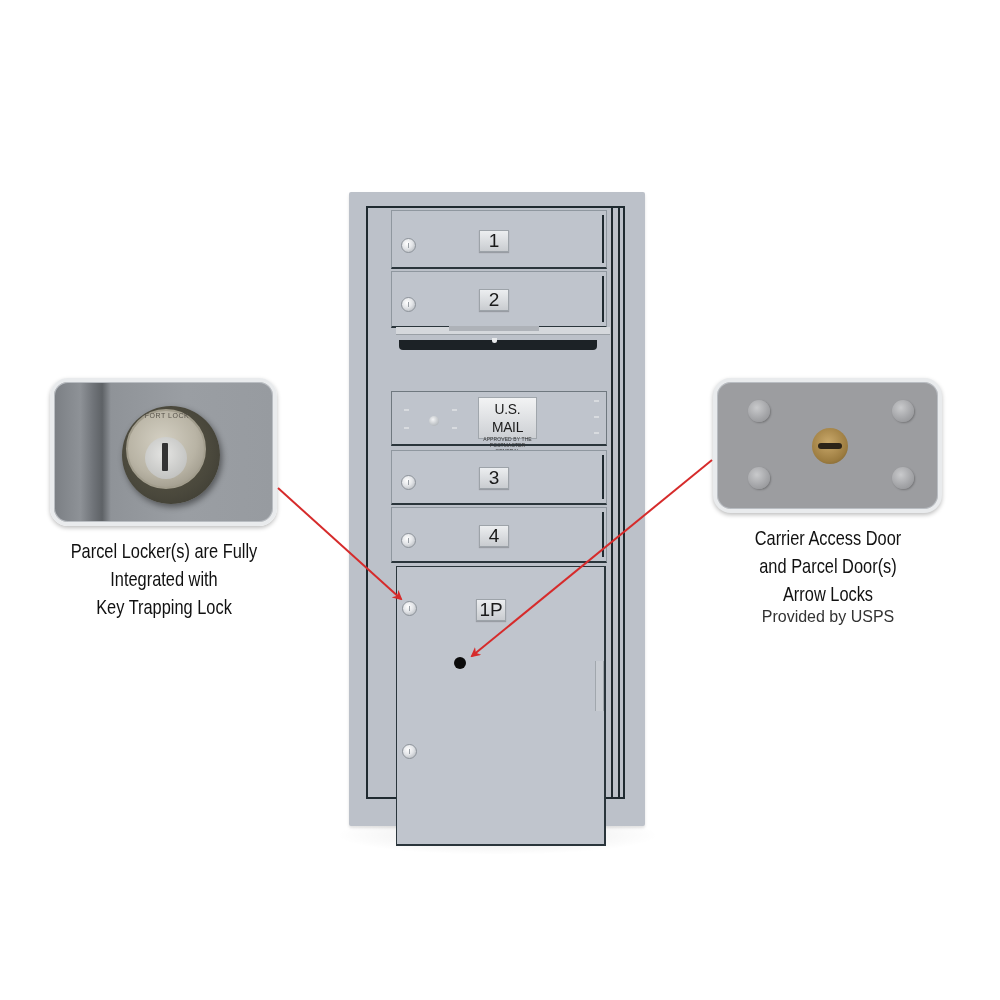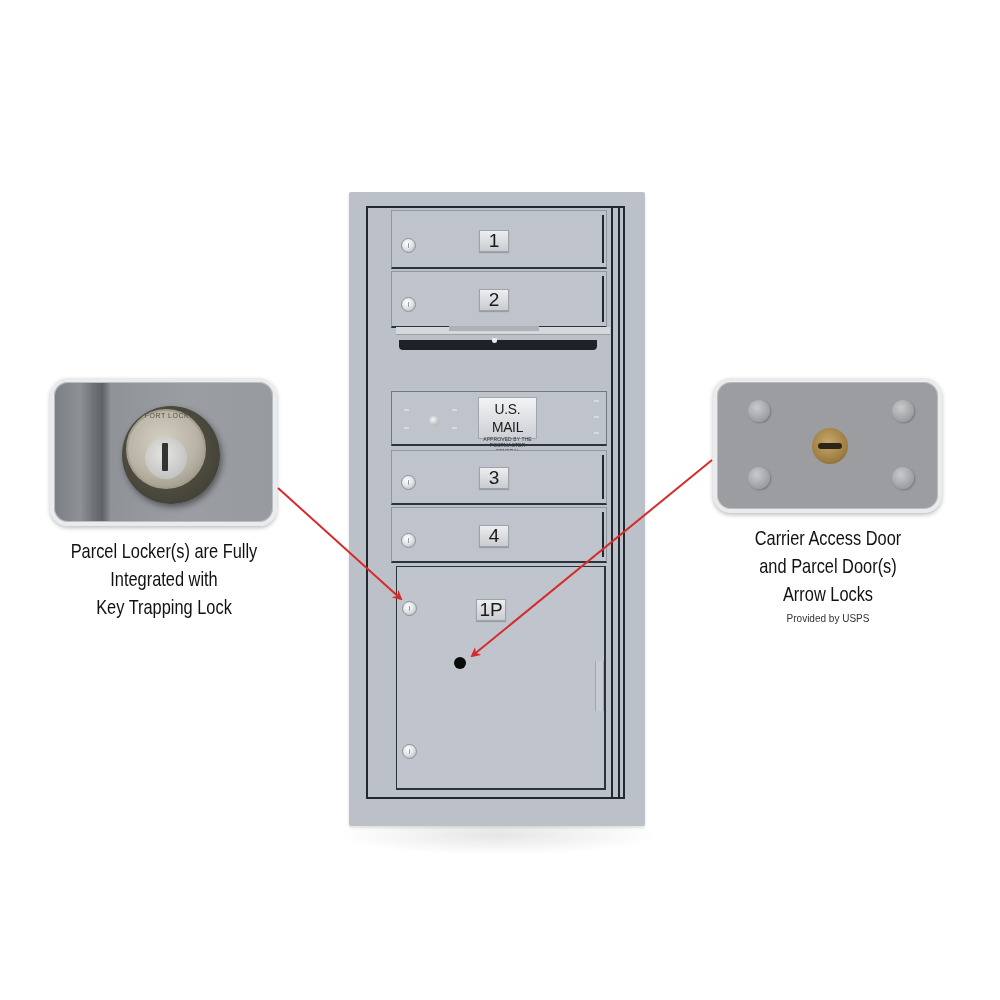--- a/index.html
+++ b/index.html
@@ -37,21 +37,21 @@
     border: 1px solid #6f787f; border-bottom: 2px solid #2a353b; box-sizing: border-box; }
   .usmail-plate { position: absolute; left: 86px; top: 5px; width: 59px; height: 42px;
     background: linear-gradient(180deg,#f2f3f4 0%,#cdd0d4 100%); border: 1px solid #a0a6ac; box-sizing: border-box; text-align: center; }
   .usmail-title { display: block; font-family: "Liberation Sans", sans-serif; font-size: 15px; line-height: 18px; margin-top: 2px;
     color: #1a1a1a; transform: scaleX(0.92); letter-spacing: -0.3px; }
   .usmail-sub { display: block; font-size: 5px; line-height: 6px; color: #333; letter-spacing: 0.1px; }
   .usmail-knob { position: absolute; left: 37px; top: 24px; width: 10px; height: 10px; border-radius: 50%;
     background: radial-gradient(circle at 40% 35%, #f4f5f6, #9ea4aa); }
   .tick { position: absolute; width: 5px; height: 2px; background: #d8dbdf; }
 
-  .parcel-door { left: 396px; top: 566px; width: 210px; height: 224px; background: #c0c5cd;
+  .parcel-door { left: 396px; top: 566px; width: 210px; height: 280px; background: #c0c5cd;
     border: 1px solid #2a353b; border-width: 1px 2px 2px 1px; box-sizing: border-box; }
   .arrow-lock { position: absolute; left: 57px; top: 90px; width: 12px; height: 12px; border-radius: 50%; background: #0b0b0b; }
   .hinge { position: absolute; left: 198px; top: 94px; width: 7px; height: 50px; background: #c8ccd2;
     border-left: 1px solid #a1a7ad; border-right: 1px solid #a1a7ad; }
 
   
   .thumb { box-sizing: border-box; border-radius: 18px; overflow: hidden;
     border: 4px solid #e9ebed; box-shadow: 0 2px 4px rgba(0,0,0,0.25), inset 0 0 0 1px #b9bdc2; }
   .thumb-left { left: 50px; top: 378px; width: 227px; height: 148px;
     background: linear-gradient(90deg, #7b7f84 0%, #8e9297 12%, #6f7378 18%, #5e6266 22%, #8f9398 26%, #9a9ea3 60%, #979ba0 100%); }
@@ -69,21 +69,21 @@
     background: radial-gradient(circle at 40% 35%, #c9cacc 0%, #a6a7aa 55%, #8c8d90 100%); box-shadow: 1px 1px 2px rgba(0,0,0,0.25); }
   .brass { position: absolute; left: 95px; top: 46px; width: 36px; height: 36px; border-radius: 50%;
     background: radial-gradient(circle at 45% 40%, #c9a86a 0%, #9c7c40 65%, #6e5729 100%); }
   .brass-keyway { position: absolute; left: 101px; top: 61px; width: 24px; height: 6px; background: #2c2418; border-radius: 3px; }
 
   
   .caption { text-align: center; color: #111; font-family: "Liberation Sans Narrow", "Liberation Sans", sans-serif;
     font-size: 21px; line-height: 28px; transform: scaleX(0.78); transform-origin: center top; }
   .caption-left { left: 0px; top: 537px; width: 328px; }
   .caption-right { left: 660px; top: 524px; width: 336px; }
-  .caption-sub { font-size: 10px; line-height: 14px; color: #333; transform: none; }
+  .caption-sub { font-size: 16px; line-height: 14px; color: #333; transform: none; }
   .caption-sub-wrap { left: 660px; top: 608px; width: 336px; text-align: center; }
 
   svg.arrows { position: absolute; left: 0; top: 0; width: 1000px; height: 1000px; pointer-events: none; }
 </style>
 </head>
 <body>
 
 <div class="abs unit-shadow"></div>
 <div class="abs frame"></div>
 <div class="abs frame-inner-outline"></div>

